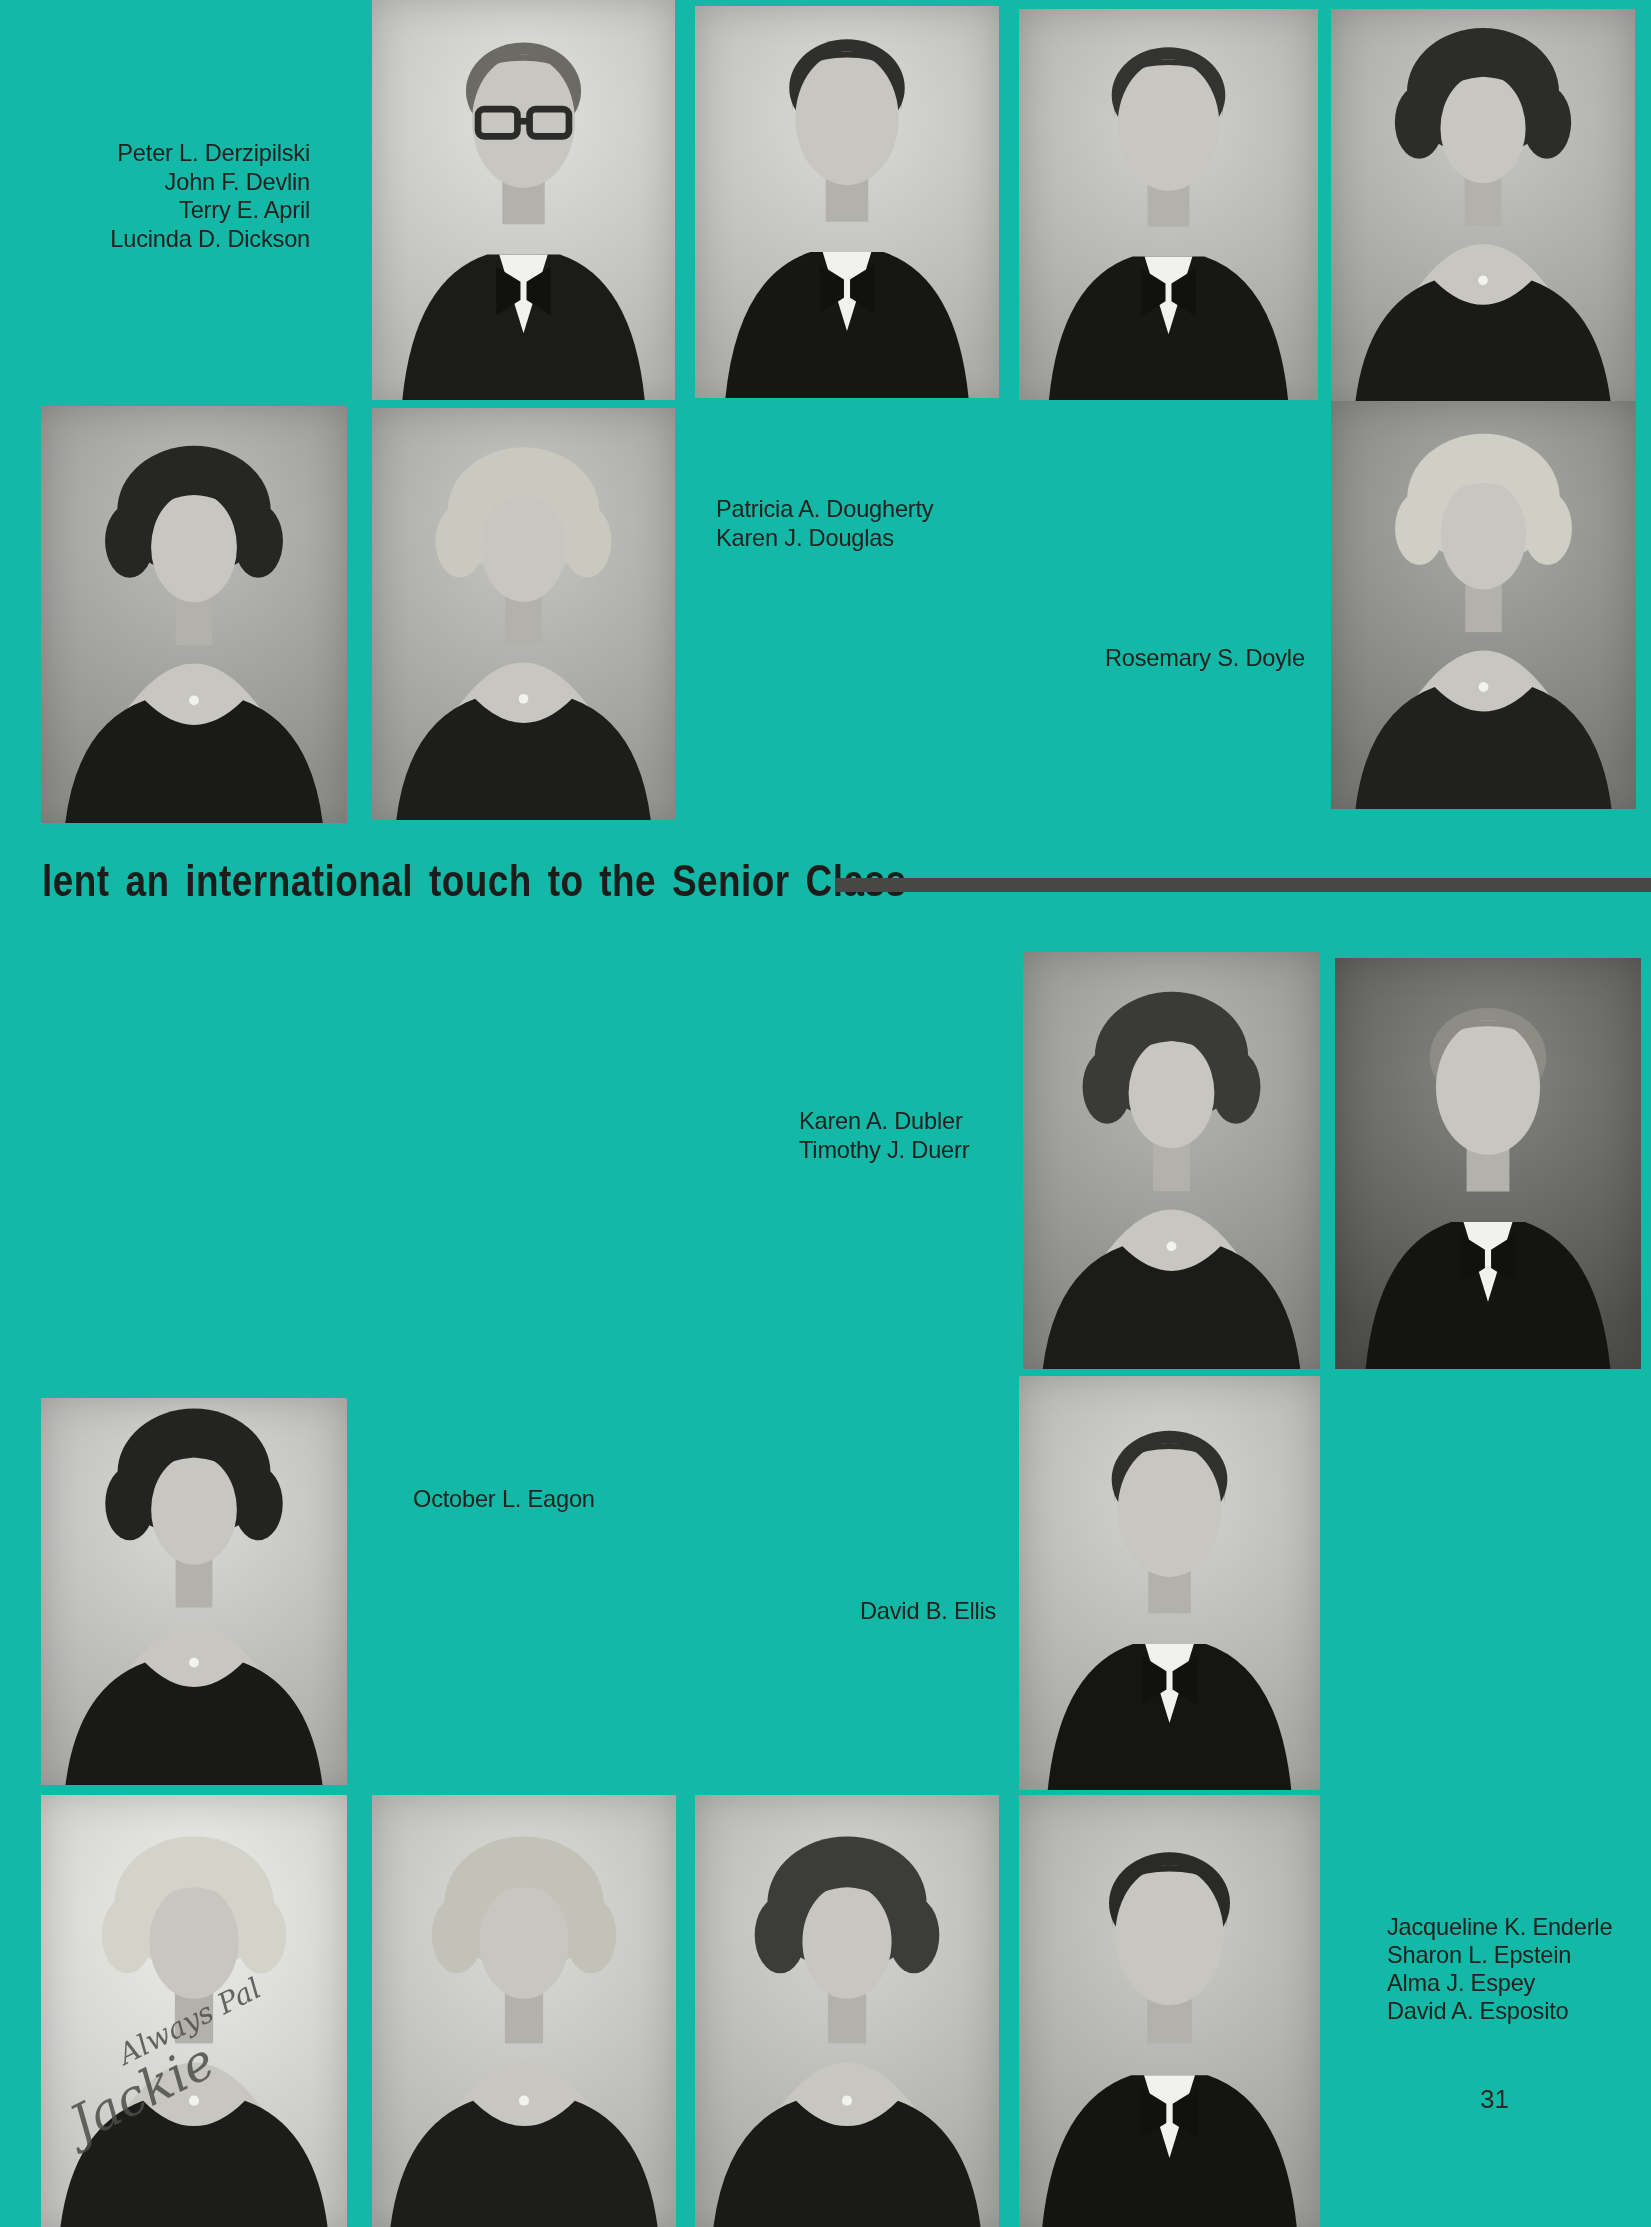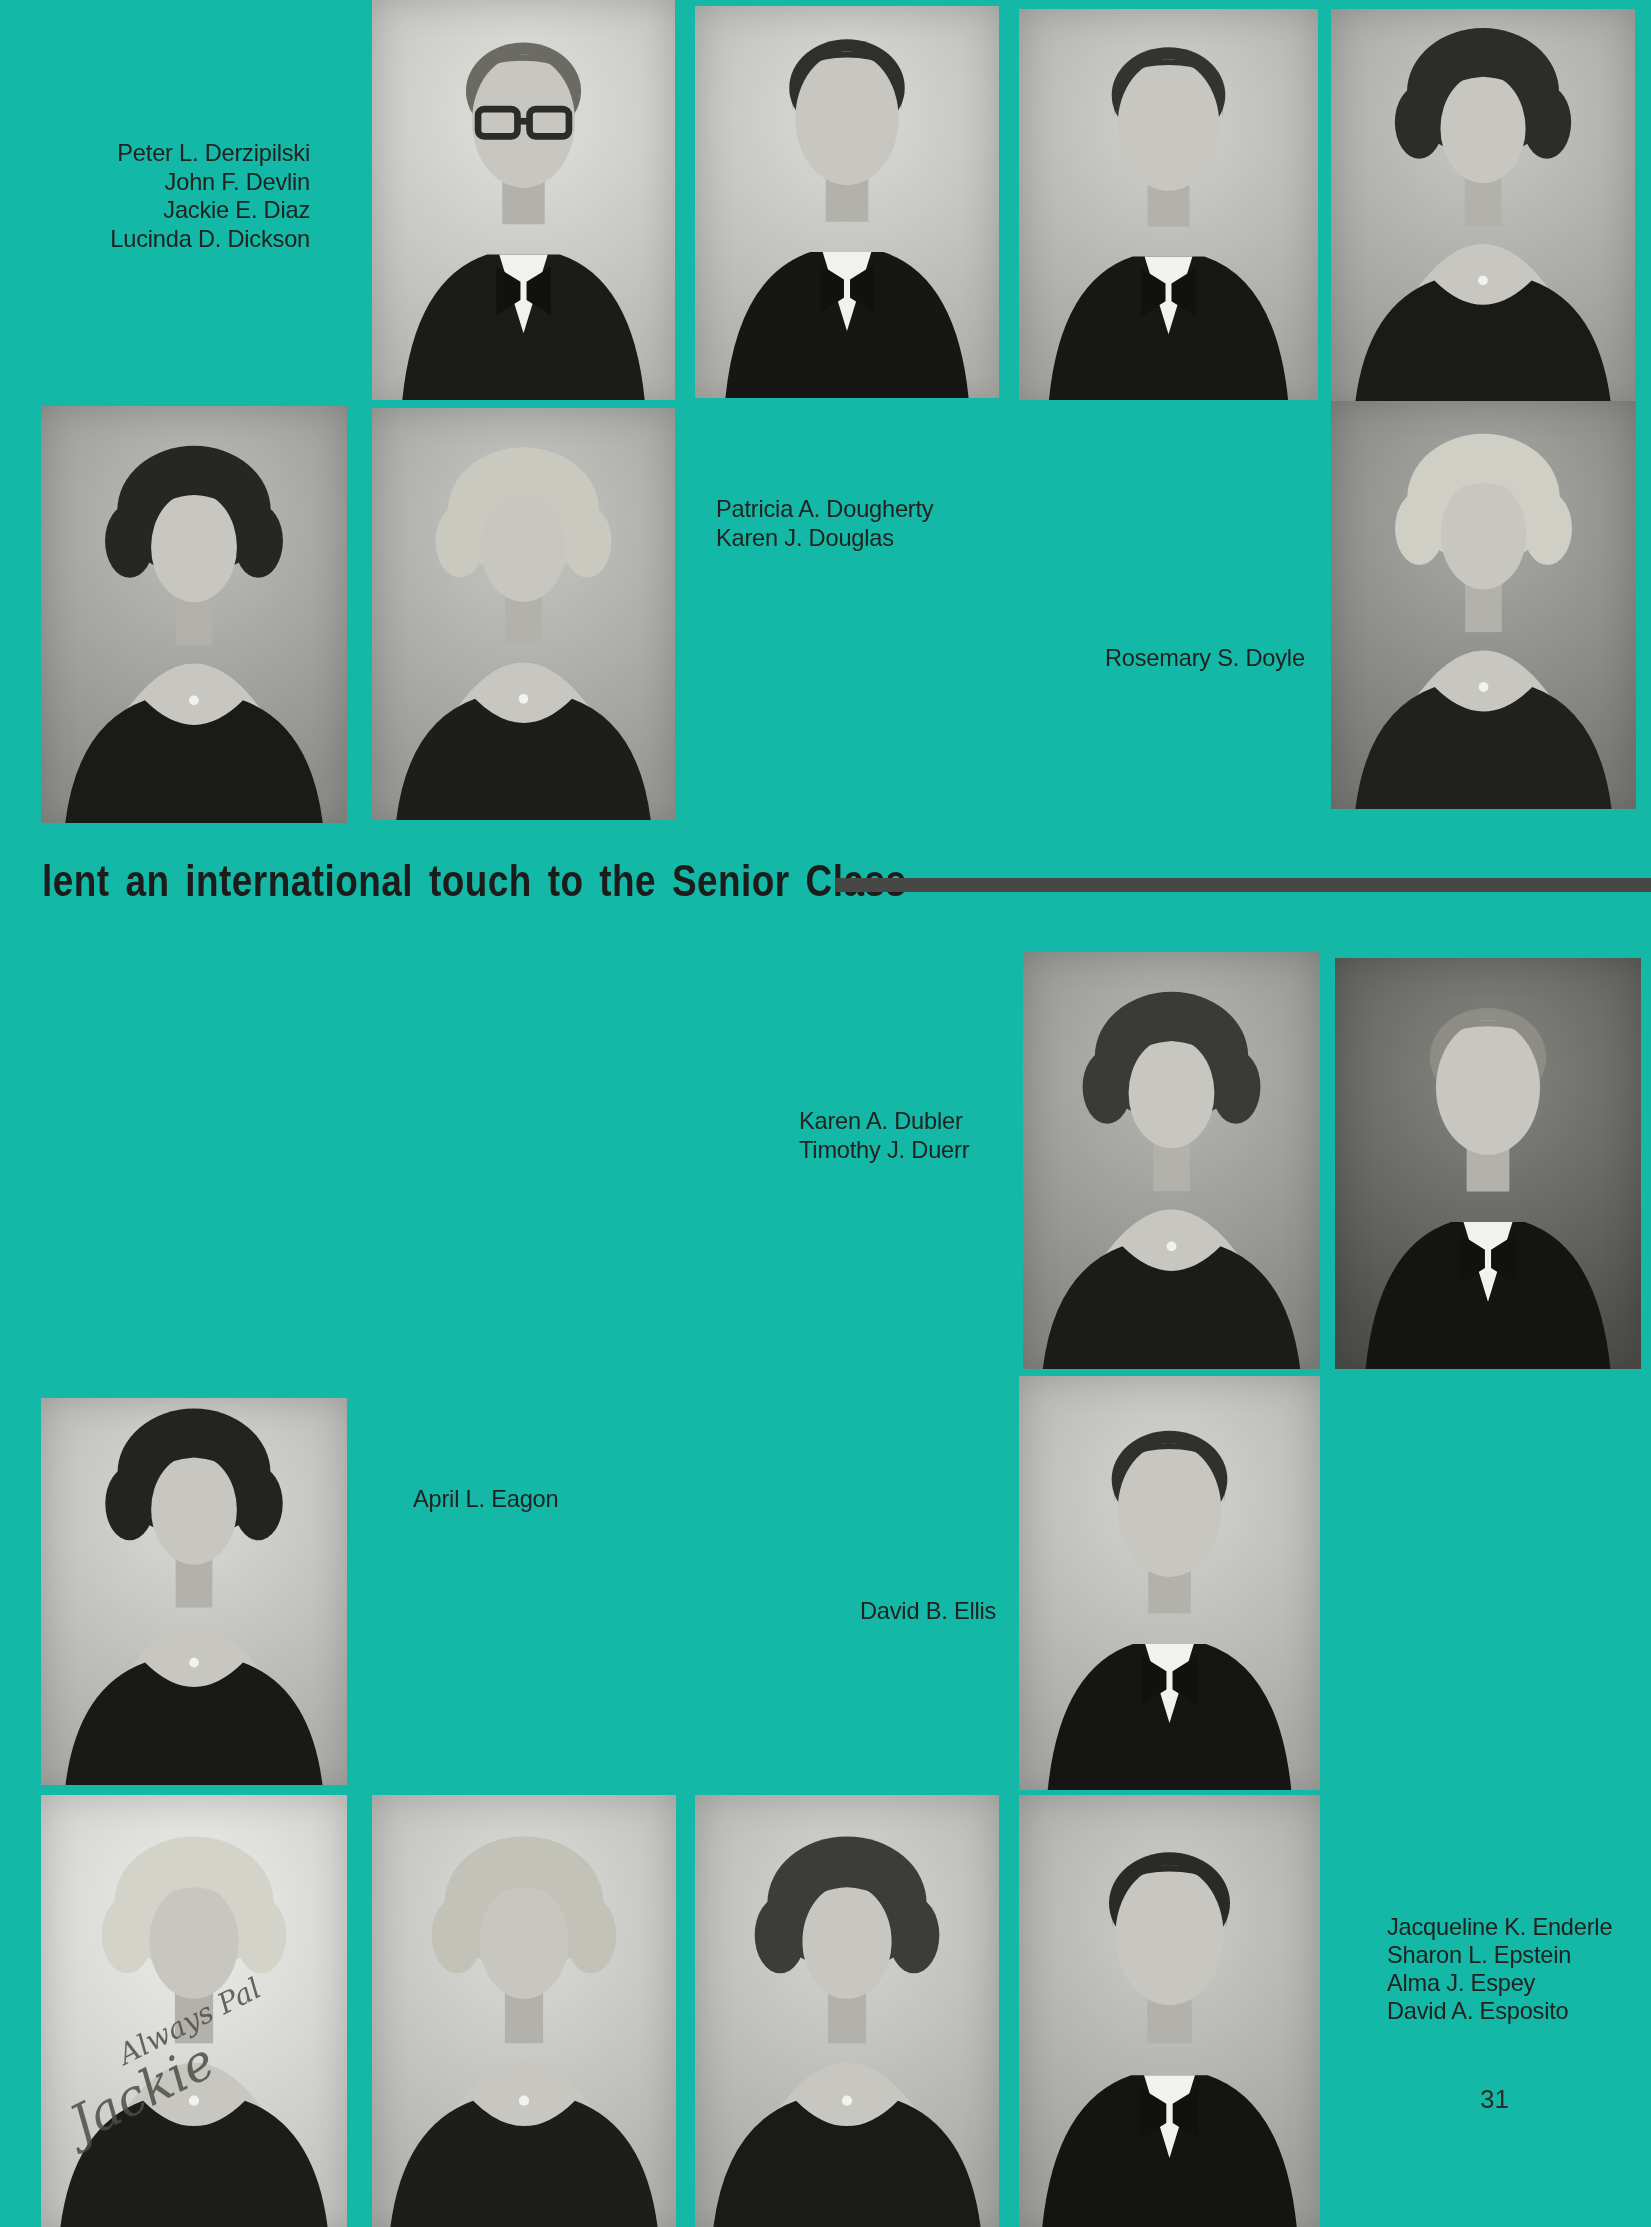--- a/index.html
+++ b/index.html
@@ -260,40 +260,40 @@
         <path d="M50 22 Q68 22 68 42 L68 34 Q66 24 50 24 Q34 24 32 34 L32 42 Q32 22 50 22 Z" fill="#2a2a28"></path>
         <path d="M10 136 Q14 96 38 88 L62 88 Q86 96 90 136 Z" fill="#141412"></path>
         <path d="M42 88 L50 114 L58 88 Z" fill="#f1f1ee"></path>
         <path d="M41 92 L49 97 L49 103 L41 108 Z M59 92 L51 97 L51 103 L59 108 Z" fill="#111110"></path>
       </svg>
     </div>
 
   <div class="cap right" style="left:62px;top:139px;width:248px">
     <div>Peter L. Derzipilski</div>
     <div>John F. Devlin</div>
-    <div>Jackie E. Diaz</div>
+    <div>Terry E. April</div>
     <div>Lucinda D. Dickson</div>
   </div>
 
   <div class="cap" style="left:716px;top:495px">
     <div>Patricia A. Dougherty</div>
     <div>Karen J. Douglas</div>
   </div>
 
   <div class="cap" style="left:1105px;top:644px">
     <div>Rosemary S. Doyle</div>
   </div>
 
   <div class="cap" style="left:799px;top:1107px">
     <div>Karen A. Dubler</div>
     <div>Timothy J. Duerr</div>
   </div>
 
   <div class="cap" style="left:413px;top:1485px">
-    <div>April L. Eagon</div>
+    <div>October L. Eagon</div>
   </div>
 
   <div class="cap" style="left:860px;top:1597px">
     <div>David B. Ellis</div>
   </div>
 
   <div class="cap" style="left:1387px;top:1913px;line-height:28px">
     <div>Jacqueline K. Enderle</div>
     <div>Sharon L. Epstein</div>
     <div>Alma J. Espey</div>

